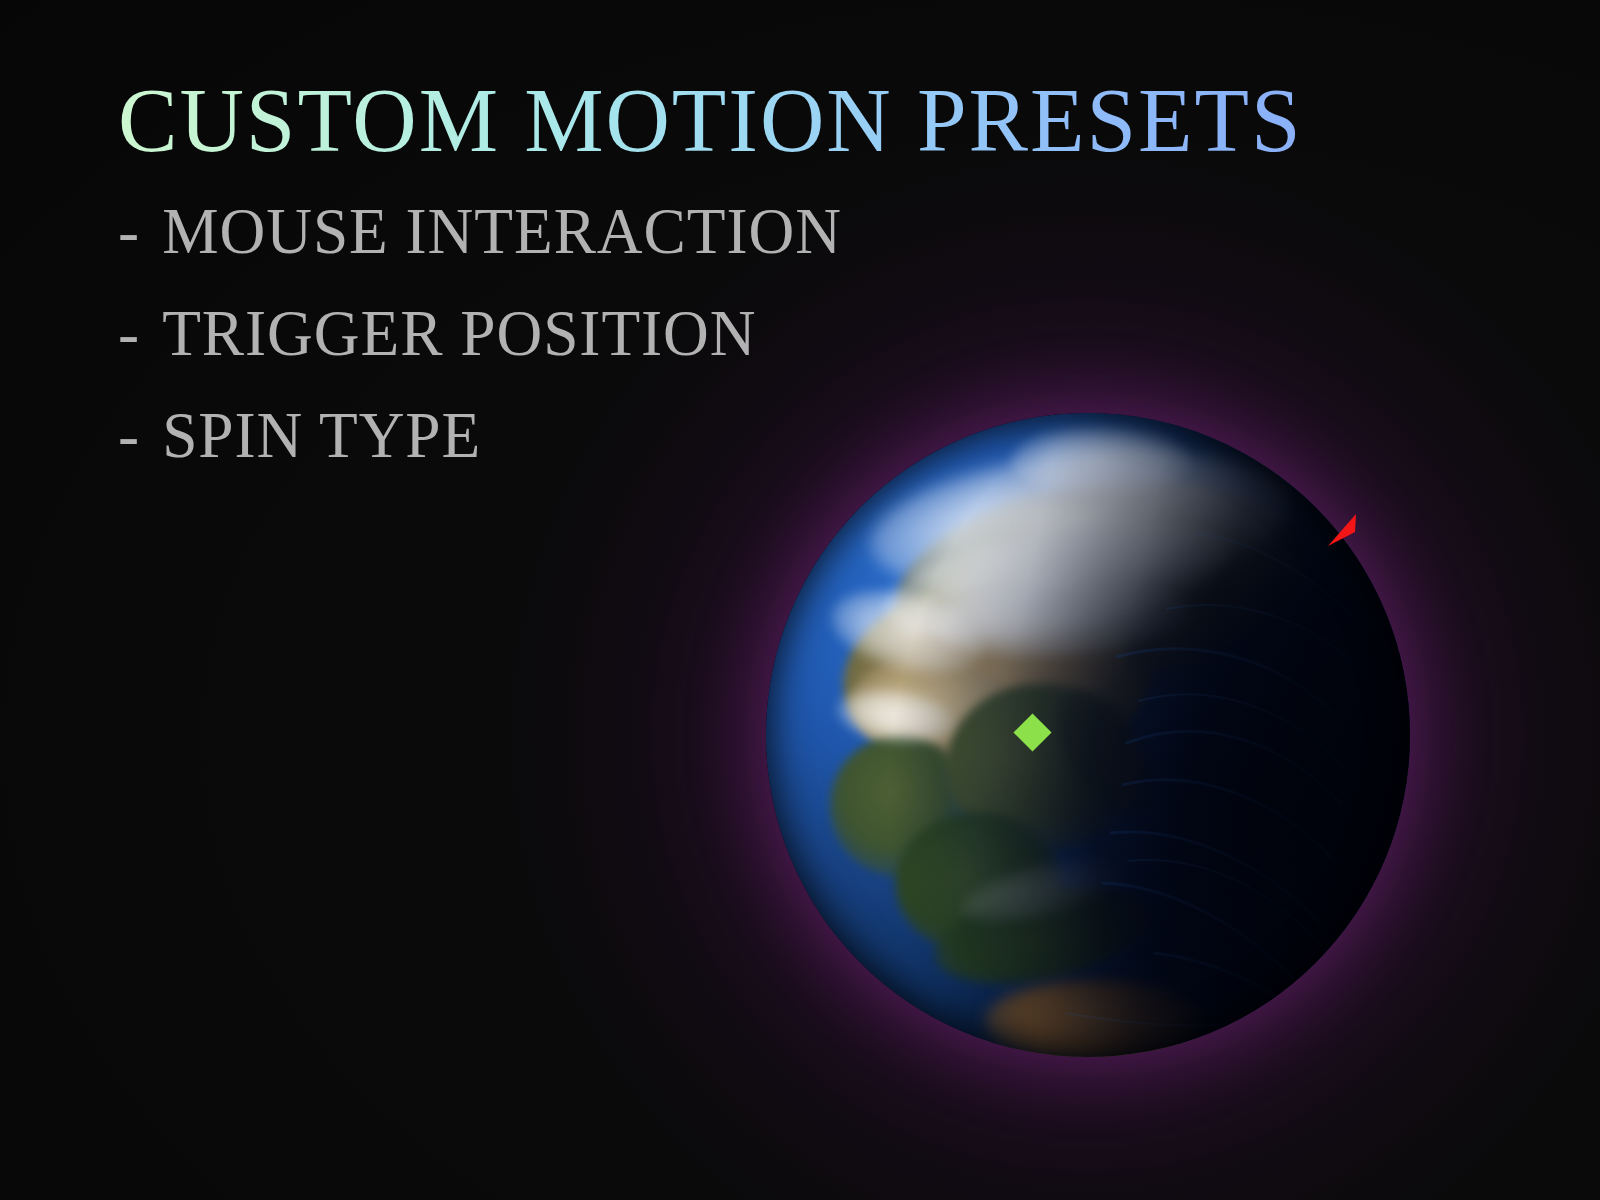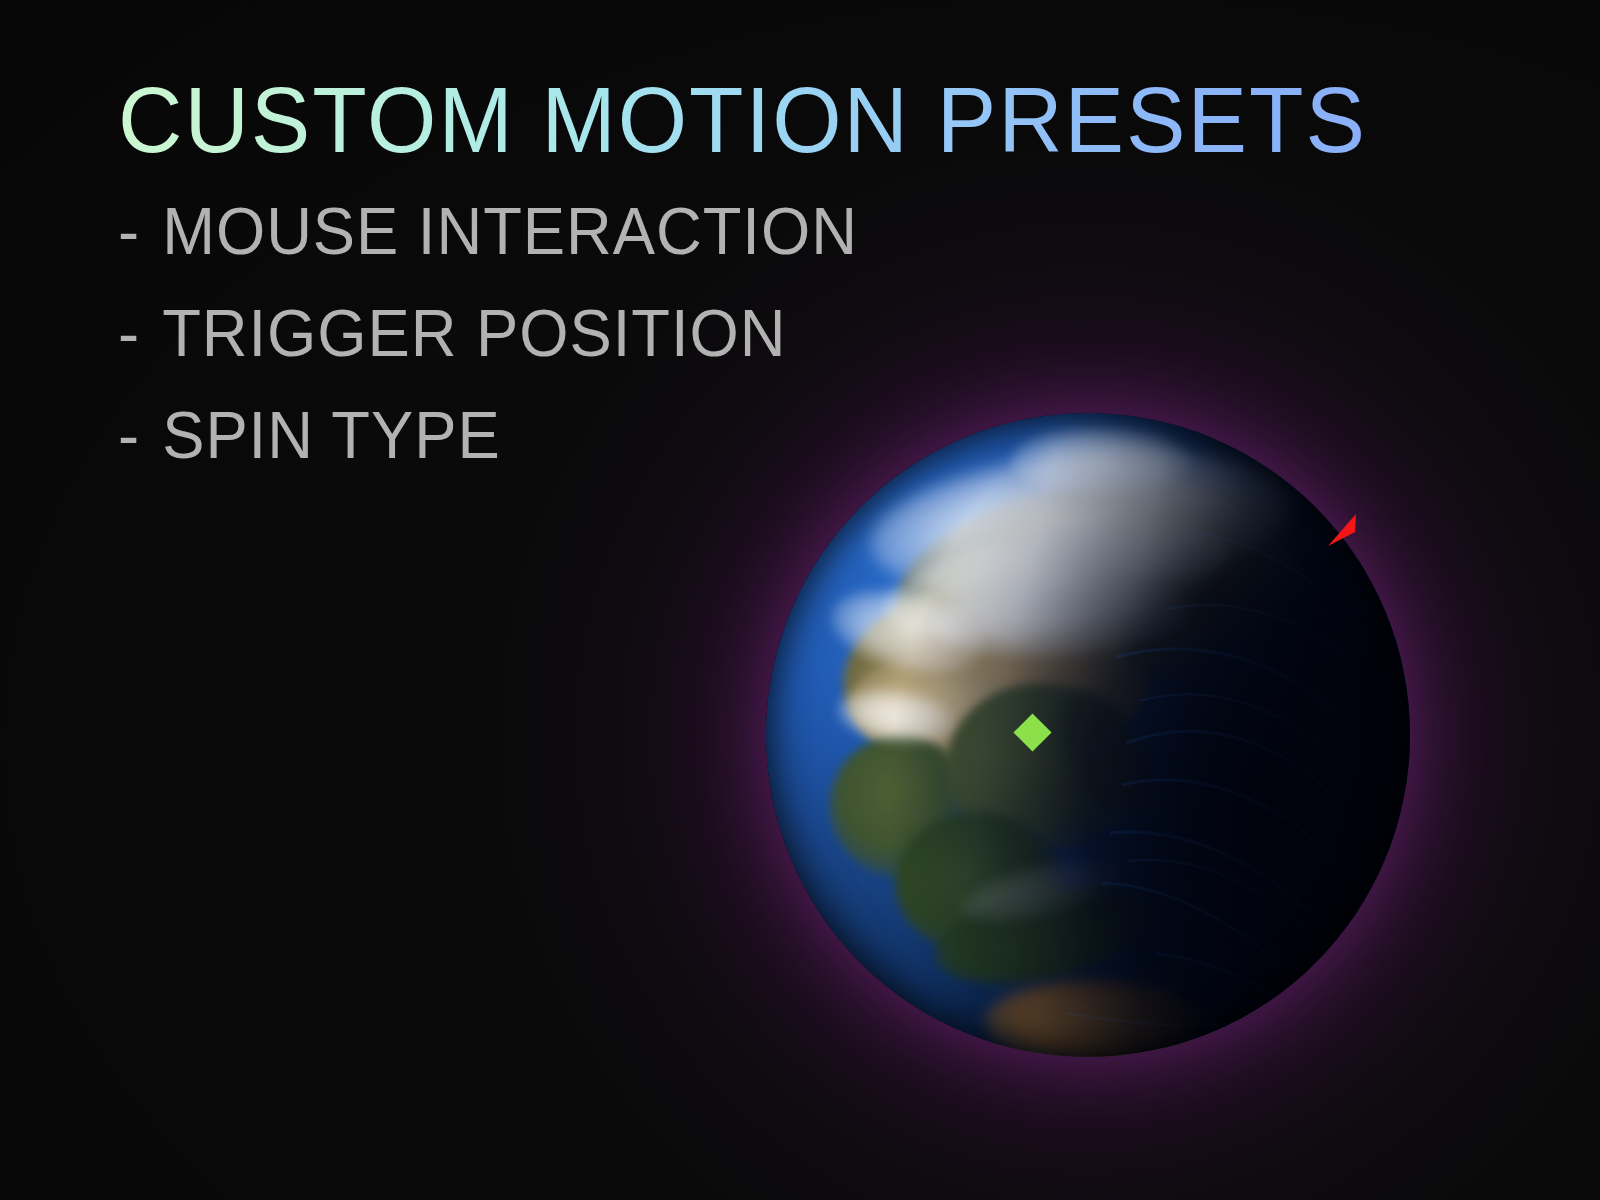--- a/index.html
+++ b/index.html
@@ -7,21 +7,21 @@
     margin: 0;
     padding: 0;
     background: #050505;
   }
   #stage {
     position: relative;
     width: 1600px;
     height: 1200px;
     overflow: hidden;
     background: #0a0a0a;
-    font-family: Liberation Sans, sans-serif;
+    font-family: Liberation Serif, serif;
     -webkit-font-smoothing: antialiased;
   }
 
   
   #bg-base {
     position: absolute;
     inset: 0;
     background: #0a0a0a;
   }
   #bg-glow {

